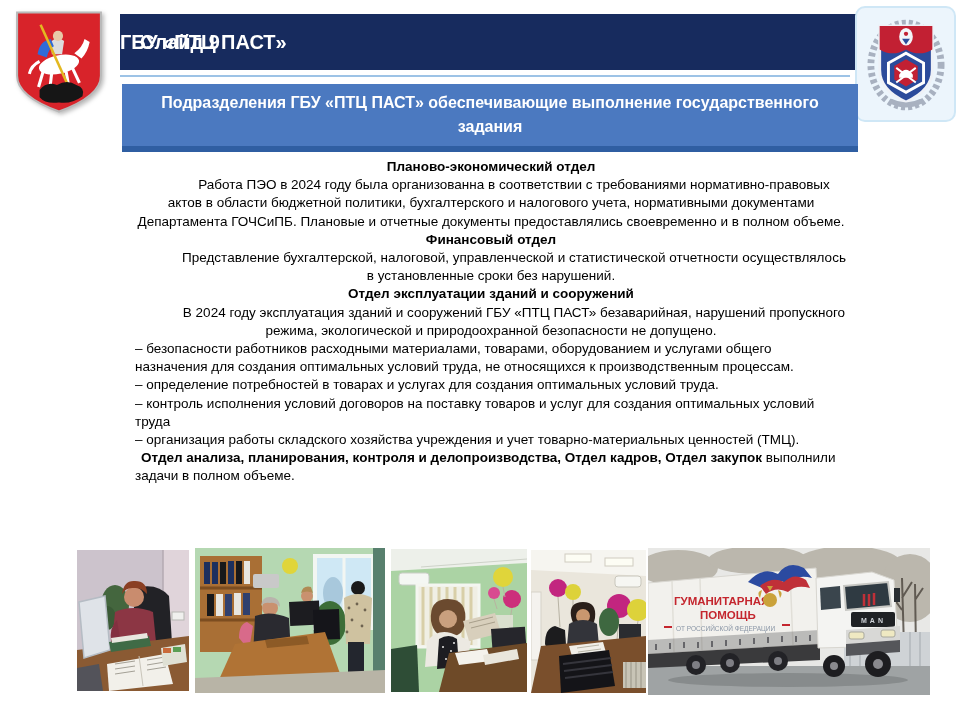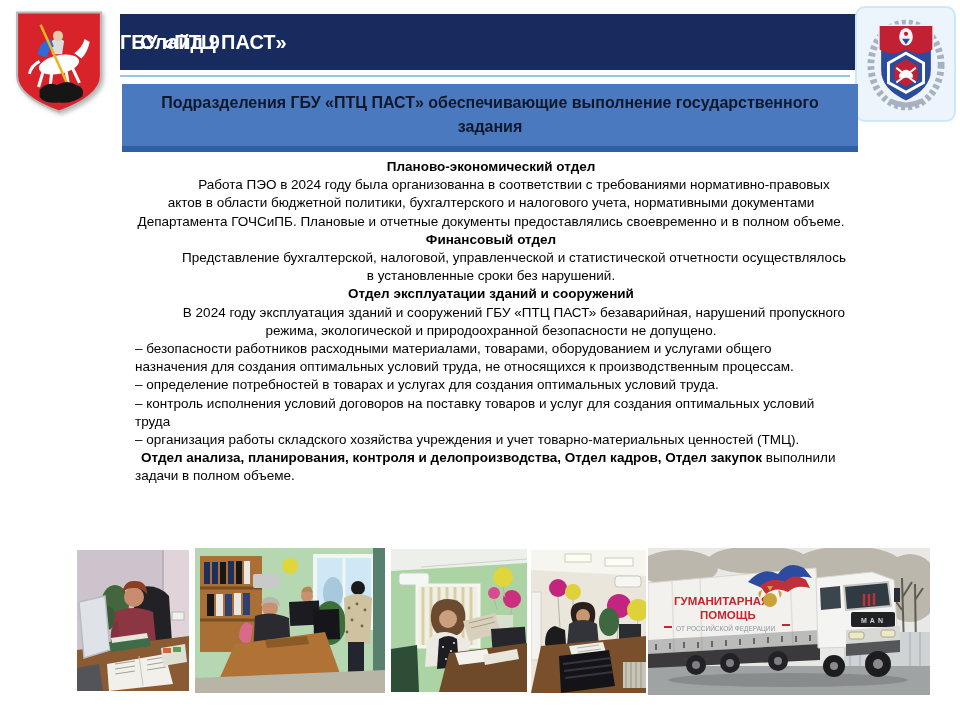--- a/index.html
+++ b/index.html
@@ -9,21 +9,21 @@
   
   .header-bar{position:absolute;left:120px;top:14px;width:750px;height:56px;background:#172b5e;
               display:flex;align-items:center;}
   .slide-label{color:#fff;font-weight:bold;font-size:20px;padding-left:20px;z-index:2;}
   .org-title{position:absolute;left:0;right:0;text-align:left;color:#fff;font-weight:bold;font-size:20px;}
   .header-underline{position:absolute;left:120px;top:75px;width:730px;height:2px;background:#9dc3e6;}
 
   
   .banner{position:absolute;left:122px;top:84px;width:736px;height:62px;background:#4b79c0;
           border-bottom:6px solid #2f5ea2;display:flex;align-items:center;justify-content:center;}
-  .banner-text{max-width:690px;text-align:center;color:#0f172a;font-weight:bold;font-size:16px;line-height:24px;}
+  .banner-text{max-width:690px;text-align:center;color:#ffffff;font-weight:bold;font-size:16px;line-height:24px;}
 
   
   .moscow-arms{position:absolute;left:13px;top:8px;width:92px;height:108px;filter:drop-shadow(2px 2px 2px #bbb);}
   .fire-emblem-box{position:absolute;left:855px;top:6px;width:97px;height:112px;background:#ecf5fc;
                    border:2px solid #cfe7f6;border-radius:10px;display:flex;align-items:center;justify-content:center;}
 
   
   .body-text{position:absolute;left:135px;top:158px;width:712px;font-size:13.5px;line-height:18.2px;}
   .body-text h3{margin:0;font-size:13.5px;font-weight:bold;text-align:center;}
   .body-text p{margin:0;}

